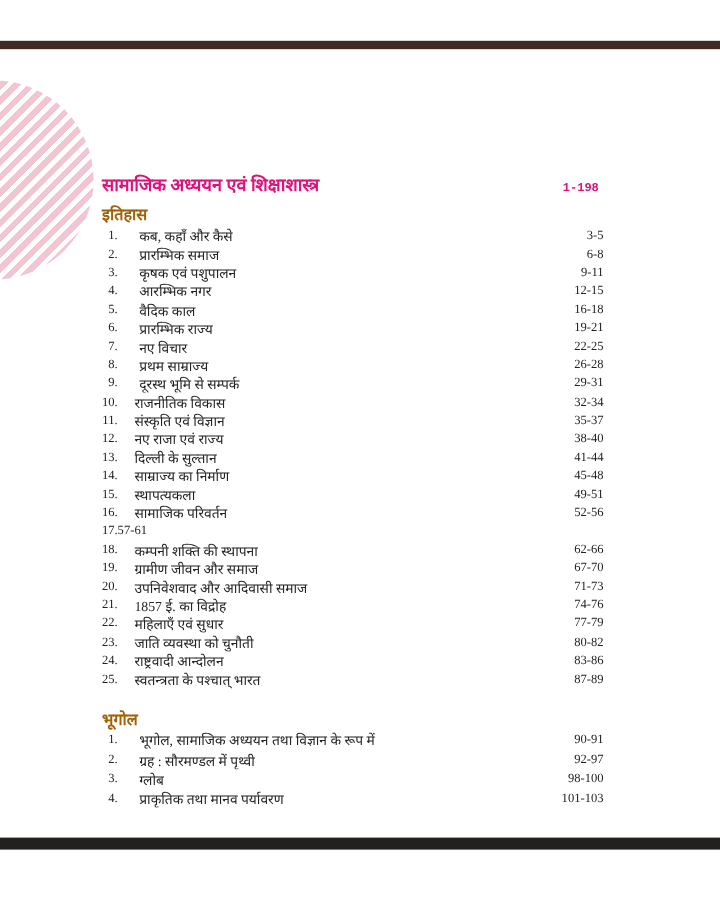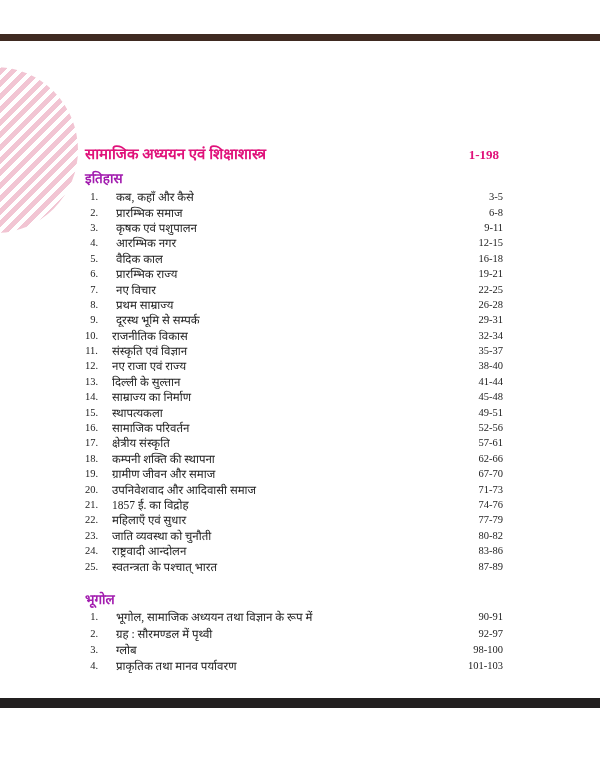--- a/index.html
+++ b/index.html
@@ -16,23 +16,23 @@
     border-radius:50%;
     background:repeating-linear-gradient(135deg,#f2c5d3 0px,#f2c5d3 5px,#ffffff 5px,#ffffff 9px);
   }
   .content{position:absolute;left:85px;right:97px;top:143px;}
   .header-row{display:flex;justify-content:space-between;align-items:baseline;height:24px;}
   .doc-title{
     font-size:15px;font-weight:bold;color:#e0117a;
     font-family:"Liberation Serif","DejaVu Serif",serif;
     text-align:center;
   }
-  .doc-pages{font-size:13px;font-weight:bold;color:#e0117a;padding-right:4px;}
+  .doc-pages{font-size:10px;font-weight:bold;color:#e0117a;padding-right:4px;font-family:Liberation Mono, monospace;}
   .section-heading{
-    font-size:13.5px;font-weight:bold;color:#a21caf;
+    font-size:13.5px;font-weight:bold;color:#a16207;
   }
   .section-heading.history{margin-top:2px;height:19px;}
   .section-heading.geo{margin-top:16px;height:18px;}
   .rows{margin-top:1px;}
   .row{display:flex;align-items:center;}
   .rows.history .row{height:15.4px;}
   .rows.geo .row{height:16.3px;}
   .num{
     display:inline-block;width:13px;text-align:right;flex:0 0 13px;
     font-size:10.5px;color:#222;
@@ -149,21 +149,20 @@
   </div>
 
   <div class="row">
     <span class="num">16.</span>
     <span class="title">सामाजिक परिवर्तन</span>
     <span class="pages">52-56</span>
   </div>
 
   <div class="row">
     <span class="num">17.</span>
-    <span class="title">क्षेत्रीय संस्कृति</span>
     <span class="pages">57-61</span>
   </div>
 
   <div class="row">
     <span class="num">18.</span>
     <span class="title">कम्पनी शक्ति की स्थापना</span>
     <span class="pages">62-66</span>
   </div>
 
   <div class="row">

